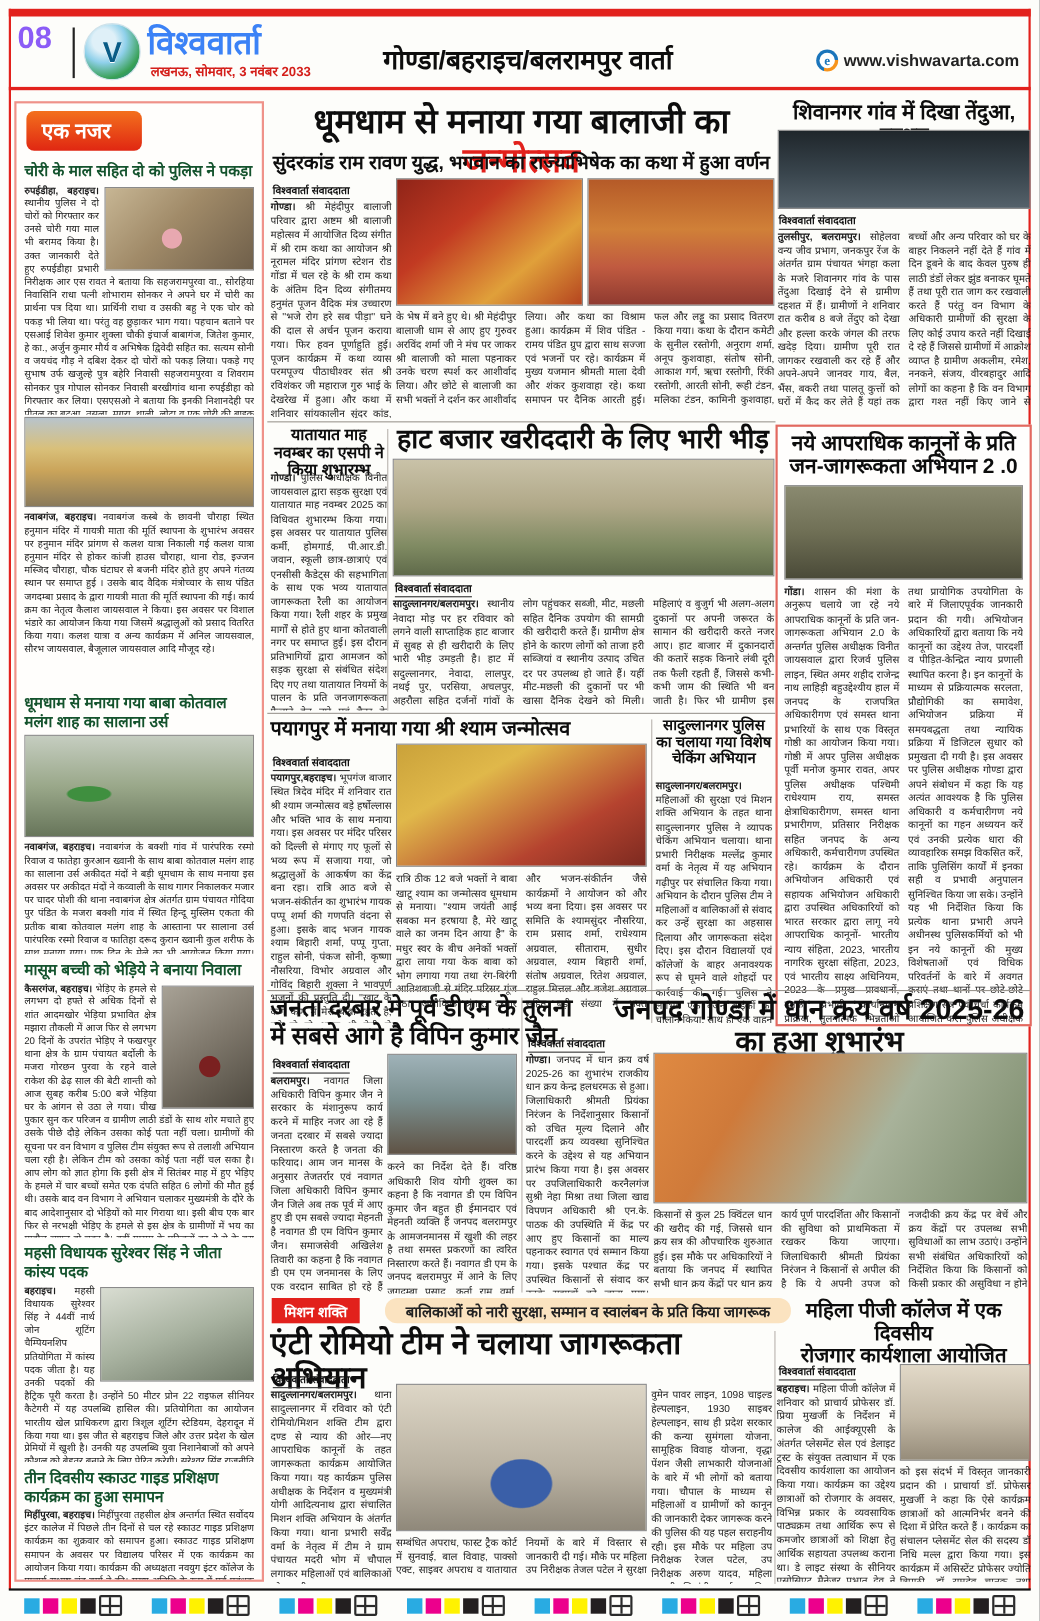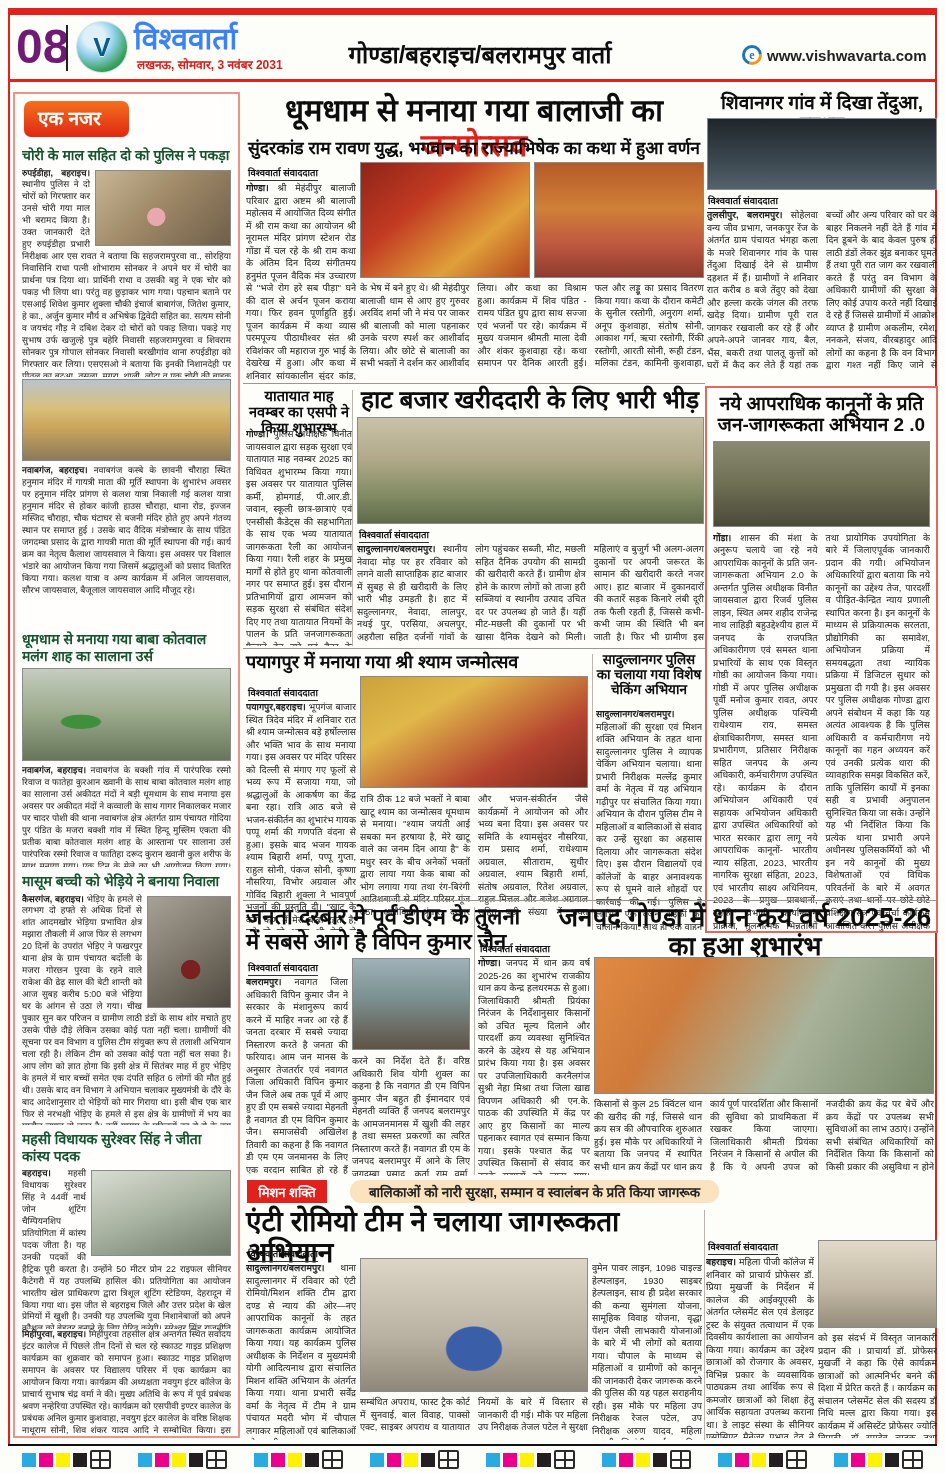--- a/index.html
+++ b/index.html
@@ -12,21 +12,21 @@
   .hl{font-weight:bold;color:#0d0d0d;line-height:1.12;}
   .center{text-align:center;}
   .bodytext{font-size:9.2px;line-height:1.36;text-align:justify;color:#1d1d1d;overflow:hidden;}
   .small{font-size:8.8px;}
   .dl{font-weight:bold;}
   .byline{font-weight:bold;font-size:9.5px;color:#111;border-bottom:1px solid #333;display:inline-block;padding-bottom:1px;}
   .cols2{column-count:2;column-gap:8px;}
   .cols3{column-count:3;column-gap:8px;}
   .ph{border:1px solid #8a8a8a;box-sizing:border-box;}
   
-  .pagenum{font-size:48px;font-weight:bold;color:#701a75;}
+  .pagenum{font-size:28px;font-weight:bold;color:#8b5cf6;}
   .masthead{font-size:30px;font-weight:bold;color:#3b82f6;}
   .edition{font-size:12px;font-weight:bold;color:#d41f1a;}
   .section-title{font-size:24px;font-weight:bold;color:#0d0d0d;margin-top:10px;}
   .web{display:flex;align-items:center;gap:5px;font-size:15px;font-weight:bold;color:#222;}
   .eicon{width:20px;height:20px;border-radius:50%;background:conic-gradient(from 200deg,#1b75bb 0 68%,#f7941d 68% 100%);
          display:flex;align-items:center;justify-content:center;}
   .eicon b{width:14px;height:14px;border-radius:50%;background:#fff;color:#1b75bb;font-size:12px;line-height:14px;text-align:center;font-family:"Liberation Serif",serif;}
   .logo{width:50px;height:50px;border-radius:50%;
         background:radial-gradient(circle at 35% 30%,#dff0f8 0 22%,#8fd0ea 42%,#38a055 72%,#1b75bb 100%);
         display:flex;align-items:center;justify-content:center;border:1px solid #cfe2ea;}
@@ -63,21 +63,21 @@
   <div class="abs redbg" style="left:935px;top:8px;width:2px;height:1437px;"></div>
   <div class="abs redbg" style="left:8px;top:79px;width:929px;height:3px;"></div>
   <div class="abs" style="left:8px;top:1444px;width:929px;height:2px;background:#111;"></div>
 
   <div class="abs pagenum" style="left:16px;top:19px;">08</div>
   <div class="abs" style="left:66px;top:25px;width:2px;height:46px;background:#222;"></div>
   <div class="abs logo" style="left:76px;top:21px;">
       <b>V</b>
     </div>
   <div class="abs masthead" style="left:134px;top:17px;">विश्ववार्ता</div>
-  <div class="abs edition" style="left:137px;top:56px;">लखनऊ,  सोमवार, 3 नवंबर 2031</div>
+  <div class="abs edition" style="left:137px;top:56px;">लखनऊ,  सोमवार, 3 नवंबर 2033</div>
   <div class="abs section-title center" style="left:285px;top:27px;width:390px;">गोण्डा/बहराइच/बलरामपुर वार्ता</div>
   <div class="abs web" style="left:742px;top:45px;">
     <span class="eicon">
         <b>e</b>
       </span>
     <span>www.vishwavarta.com</span>
   </div>
 
   <div class="sidebar">
     <div class="eknajar">एक नजर</div>
@@ -120,20 +120,21 @@
     <div class="sb-art" style="height:204px;">
       <h3 class="hl">महसी विधायक सुरेश्वर सिंह ने जीता कांस्य पदक</h3>
       <div class="bodytext small">
         <div class="ph fl-r" style="width:140px;height:86px;background:linear-gradient(160deg,#d9ddd2 0%,#a8b2a0 50%,#707a68 100%);"></div>
         <span class="dl">बहराइच।</span>
         <span>महसी विधायक सुरेश्वर सिंह ने 44वीं नार्थ जोन शूटिंग चैम्पियनशिप प्रतियोगिता में कांस्य पदक जीता है। यह उनकी पदकों की हैट्रिक पूरी करता है। उन्होंने 50 मीटर प्रोन 22 राइफल सीनियर कैटेगरी में यह उपलब्धि हासिल की। प्रतियोगिता का आयोजन भारतीय खेल प्राधिकरण द्वारा त्रिशूल शूटिंग स्टेडियम, देहरादून में किया गया था। इस जीत से बहराइच जिले और उत्तर प्रदेश के खेल प्रेमियों में खुशी है। उनकी यह उपलब्धि युवा निशानेबाजों को अपने कौशल को बेहतर बनाने के लिए प्रेरित करेगी। सुरेश्वर सिंह राजनीति में भी सक्रिय हैं और अब शूटिंग में अपनी प्रतिभा का प्रदर्शन कर उन्होंने अपनी बहुमुखी क्षमता को दर्शाया है। उन्हें इस उपलब्धि के लिए बधाई दी गई है और आगामी चैंपियनशिप के लिए शुभकामनाएं मिली हैं।</span>
       </div>
     </div>
 
     <div class="sb-art" style="height:168px;">
+      <h3 class="hl">तीन दिवसीय स्काउट गाइड प्रशिक्षण कार्यक्रम का हुआ समापन</h3>
       <div class="bodytext small">
         <span class="dl">मिहींपुरवा, बहराइच।</span>
         <span>मिहींपुरवा तहसील क्षेत्र अन्तर्गत स्थित सर्वोदय इंटर कालेज में पिछले तीन दिनों से चल रहे स्काउट गाइड प्रशिक्षण कार्यक्रम का शुक्रवार को समापन हुआ। स्काउट गाइड प्रशिक्षण समापन के अवसर पर विद्यालय परिसर में एक कार्यक्रम का आयोजन किया गया। कार्यक्रम की अध्यक्षता नवयुग इंटर कॉलेज के प्राचार्य सुभाष चंद्र वर्मा ने की। मुख्य अतिथि के रूप में पूर्व प्रबंधक श्रवण नन्हेरिया उपस्थित रहे। कार्यक्रम को एसपीवी इण्टर कालेज के प्रबंधक अनिल कुमार कुशवाहा, नवयुग इंटर कालेज के वरिष्ठ शिक्षक नाथूराम सोनी, शिव शंकर यादव आदि ने सम्बोधित किया। इस अवसर पर जिला संगठन आयुक्त कलसन इदरीसी, ट्रेनिंग काउन्सलर संतोष कुमार यादव, जिला संगठन आयुक्त बसम्मा इस्लाम, विद्यालय के स्काउट शिक्षक कृष्ण कुमार के सहयोग से लगभग 300 बच्चों ने स्काउट गाइड का प्रशिक्षण प्राप्त किया।</span>
       </div>
     </div>
   </div>
 
   <div class="abs hl center" style="left:246px;top:94px;width:456px;font-size:31px;">
     <span>धूमधाम से मनाया गया बालाजी का </span><span style="color:#e2211c;">जन्मोत्सव</span>
   </div>
@@ -228,20 +229,24 @@
   <div class="abs byline" style="left:248px;top:1247px;">विश्ववार्ता संवाददाता</div>
   <div class="abs bodytext" style="left:246px;top:1262px;width:110px;height:178px;">
     <span class="dl">सादुल्लानगर/बलरामपुर।</span>
     <span>थाना सादुल्लानगर में रविवार को एंटी रोमियो/मिशन शक्ति टीम द्वारा दण्ड से न्याय की ओर—नए आपराधिक कानूनों के तहत जागरूकता कार्यक्रम आयोजित किया गया। यह कार्यक्रम पुलिस अधीक्षक के निर्देशन व मुख्यमंत्री योगी आदित्यनाथ द्वारा संचालित मिशन शक्ति अभियान के अंतर्गत किया गया। थाना प्रभारी सर्वेंद्र वर्मा के नेतृत्व में टीम ने ग्राम पंचायत मदरी भोग में चौपाल लगाकर महिलाओं एवं बालिकाओं को नारी सुरक्षा, सम्मान व स्वालंबन के प्रति जागरूक किया। कार्यक्रम में महिलाओं को जीरो एफआईआर, संगठित अपराध, महिला</span>
   </div>
   <div class="abs ph" style="left:360px;top:1258px;width:228px;height:134px;background:radial-gradient(ellipse at 50% 68%,#3a5fa8 0 17%,transparent 18%),linear-gradient(180deg,#ddd6c6 0%,#b8b0a0 60%,#8f887a 100%);"></div>
   <div class="abs bodytext cols2" style="left:360px;top:1396px;width:228px;height:44px;">सम्बंधित अपराध, फास्ट ट्रैक कोर्ट में सुनवाई, बाल विवाह, पाक्सो एक्ट, साइबर अपराध व यातायात नियमों के बारे में विस्तार से जानकारी दी गई। मौके पर महिला उप निरीक्षक तेजल पटेल ने सुरक्षा हेतु जारी सरकारी हेल्पलाइन नंबरों की जानकारी भी दी 1076 मुख्यमंत्री हेल्पलाइन, 1090</div>
   <div class="abs bodytext" style="left:592px;top:1262px;width:110px;height:178px;">वुमेन पावर लाइन, 1098 चाइल्ड हेल्पलाइन, 1930 साइबर हेल्पलाइन, साथ ही प्रदेश सरकार की कन्या सुमंगला योजना, सामूहिक विवाह योजना, वृद्धा पेंशन जैसी लाभकारी योजनाओं के बारे में भी लोगों को बताया गया। चौपाल के माध्यम से महिलाओं व ग्रामीणों को कानून की जानकारी देकर जागरूक करने की पुलिस की यह पहल सराहनीय रही। इस मौके पर महिला उप निरीक्षक रेजल पटेल, उप निरीक्षक अरुण यादव, महिला आरक्षी शिवांगी भार्गव, महिला आरक्षी पूजा चौधरी, महिला आरक्षी सीता गुप्ता, आरक्षी अनिल नायक व आरक्षित ओम प्रकाश यादव मौजूद रहे।</div>
   <div class="abs rule-v" style="left:704px;top:1210px;height:230px;"></div>
 
+  <div class="abs hl center" style="left:706px;top:1181px;width:231px;font-size:18.5px;">
+    <div>महिला पीजी कॉलेज में एक दिवसीय</div>
+    <div>रोजगार कार्यशाला आयोजित</div>
+  </div>
   <div class="abs byline" style="left:708px;top:1240px;">विश्ववार्ता संवाददाता</div>
   <div class="abs bodytext" style="left:706px;top:1256px;width:108px;height:182px;">
     <span class="dl">बहराइच।</span>
     <span>महिला पीजी कॉलेज में शनिवार को प्राचार्य प्रोफेसर डॉ. प्रिया मुखर्जी के निर्देशन में कालेज की आईक्यूएसी के अंतर्गत प्लेसमेंट सेल एवं डेलाइट ट्रस्ट के संयुक्त तत्वाधान में एक दिवसीय कार्यशाला का आयोजन किया गया। कार्यक्रम का उद्देश्य छात्राओं को रोजगार के अवसर, विभिन्न प्रकार के व्यवसायिक पाठ्यक्रम तथा आर्थिक रूप से कमजोर छात्राओं को शिक्षा हेतु आर्थिक सहायता उपलब्ध कराना था। डे लाइट संस्था के सीनियर एसोसिएट मैनेजर प्रभात देव ने छात्राओं को उनकी संस्था के द्वारा दी जाने वाली छात्रवृत्ति के बारे में जानकारी प्रदान की। डे लाइट संस्था के कोऑर्डिनेटर रवि तिवारी ने भी छात्राओं</span>
   </div>
   <div class="abs ph" style="left:818px;top:1240px;width:119px;height:88px;background:linear-gradient(180deg,#e2d9c8 0%,#c2b8a5 55%,#968c7a 100%);"></div>
   <div class="abs bodytext" style="left:818px;top:1332px;width:119px;height:106px;">को इस संदर्भ में विस्तृत जानकारी प्रदान की । प्राचार्या डॉ. प्रोफेसर मुखर्जी ने कहा कि ऐसे कार्यक्रम छात्राओं को आत्मनिर्भर बनने की दिशा में प्रेरित करते हैं । कार्यक्रम का संचालन प्लेसमेंट सेल की सदस्य डॉ निधि मल्ल द्वारा किया गया। इस कार्यक्रम में असिस्टेंट प्रोफेसर ज्योति त्रिपाठी, डॉ रामदेव चातक तथा स्नातक की छात्राएं उपस्थित रहे।</div>
 
   <div class="footer">
     <div class="reg">

